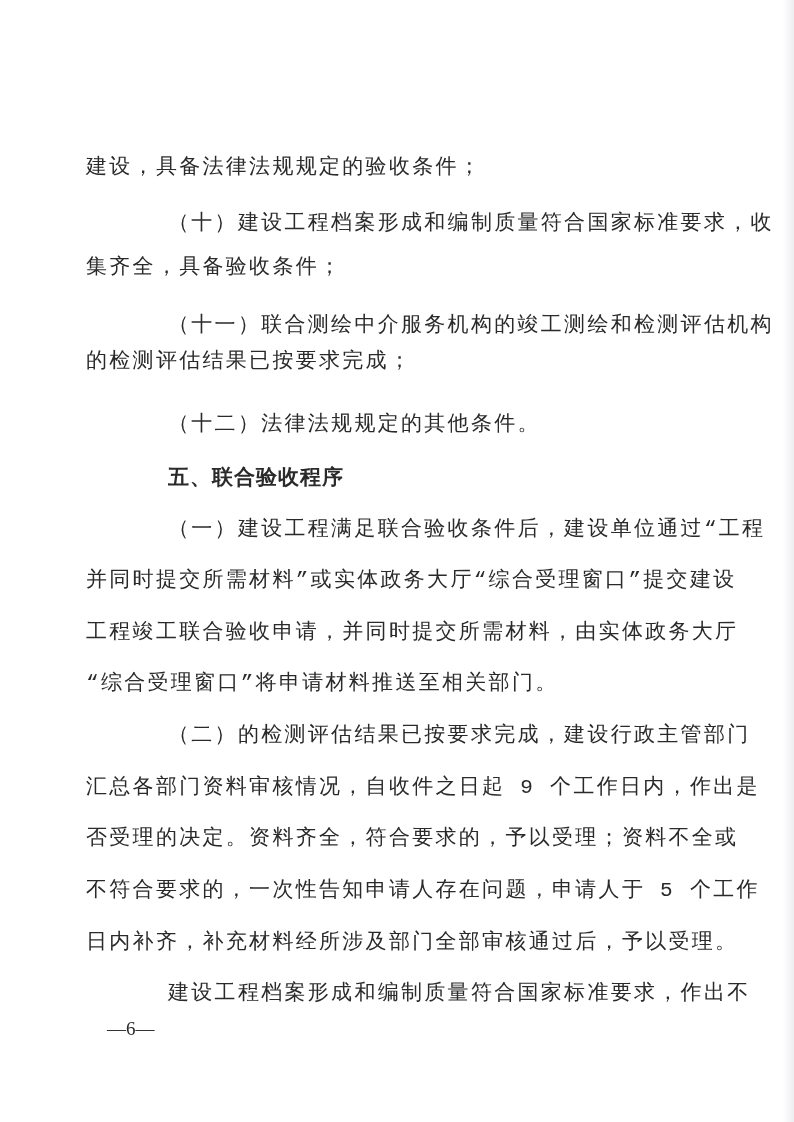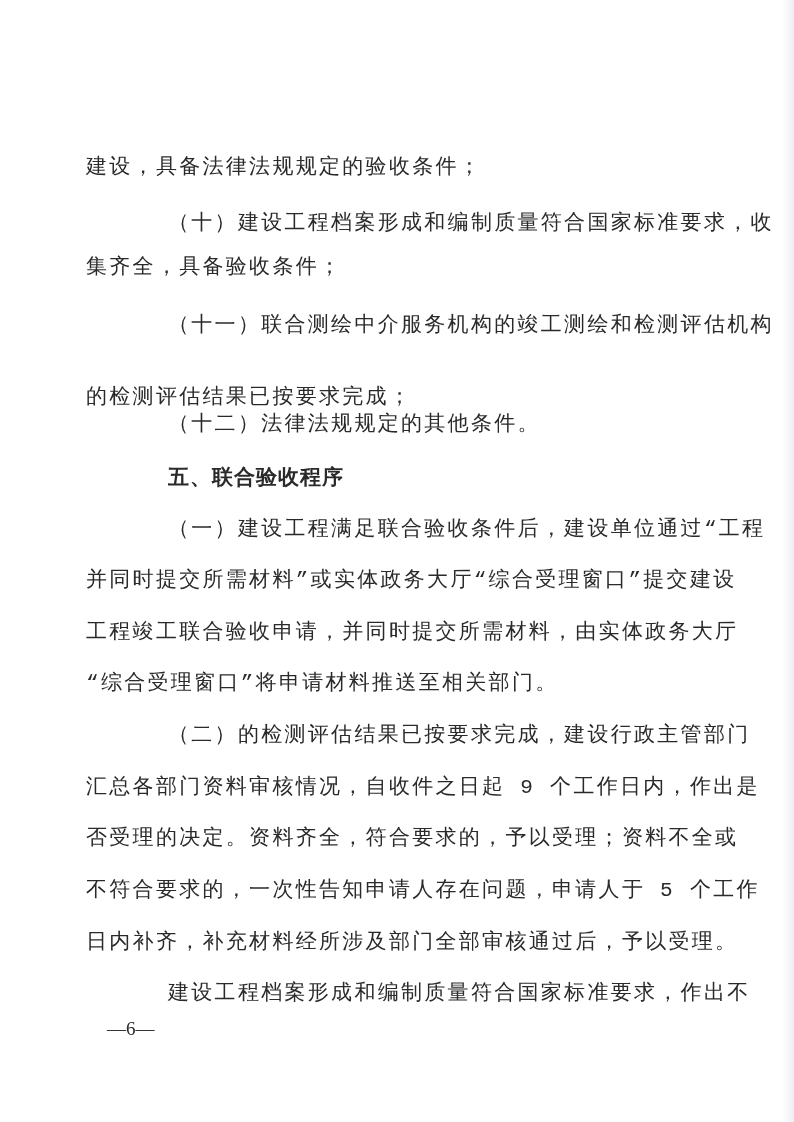--- a/index.html
+++ b/index.html
@@ -35,21 +35,21 @@
 </head>
 <body>
 
 <div class="edge"></div>
 
 <div>
   <div class="line" style="top:154px">建设，具备法律法规规定的验收条件；</div>
   <div class="line indent" style="top:210px">（十）建设工程档案形成和编制质量符合国家标准要求，收</div>
   <div class="line" style="top:254px">集齐全，具备验收条件；</div>
   <div class="line indent" style="top:312px">（十一）联合测绘中介服务机构的竣工测绘和检测评估机构</div>
-  <div class="line" style="top:384px">的检测评估结果已按要求完成；</div>
+  <div class="line" style="top:348px">的检测评估结果已按要求完成；</div>
   <div class="line indent" style="top:411px">（十二）法律法规规定的其他条件。</div>
   <div class="line indent heading" style="top:463px">五、联合验收程序</div>
   <div class="line indent" style="top:516px">（一）建设工程满足联合验收条件后，建设单位通过“工程</div>
   <div class="line" style="top:567px">并同时提交所需材料”或实体政务大厅“综合受理窗口”提交建设</div>
   <div class="line" style="top:619px">工程竣工联合验收申请，并同时提交所需材料，由实体政务大厅</div>
   <div class="line" style="top:670px">“综合受理窗口”将申请材料推送至相关部门。</div>
   <div class="line indent" style="top:722px">（二）的检测评估结果已按要求完成，建设行政主管部门</div>
   <div class="line" style="top:774px">汇总各部门资料审核情况，自收件之日起 9 个工作日内，作出是</div>
   <div class="line" style="top:825px">否受理的决定。资料齐全，符合要求的，予以受理；资料不全或</div>
   <div class="line" style="top:877px">不符合要求的，一次性告知申请人存在问题，申请人于 5 个工作</div>

